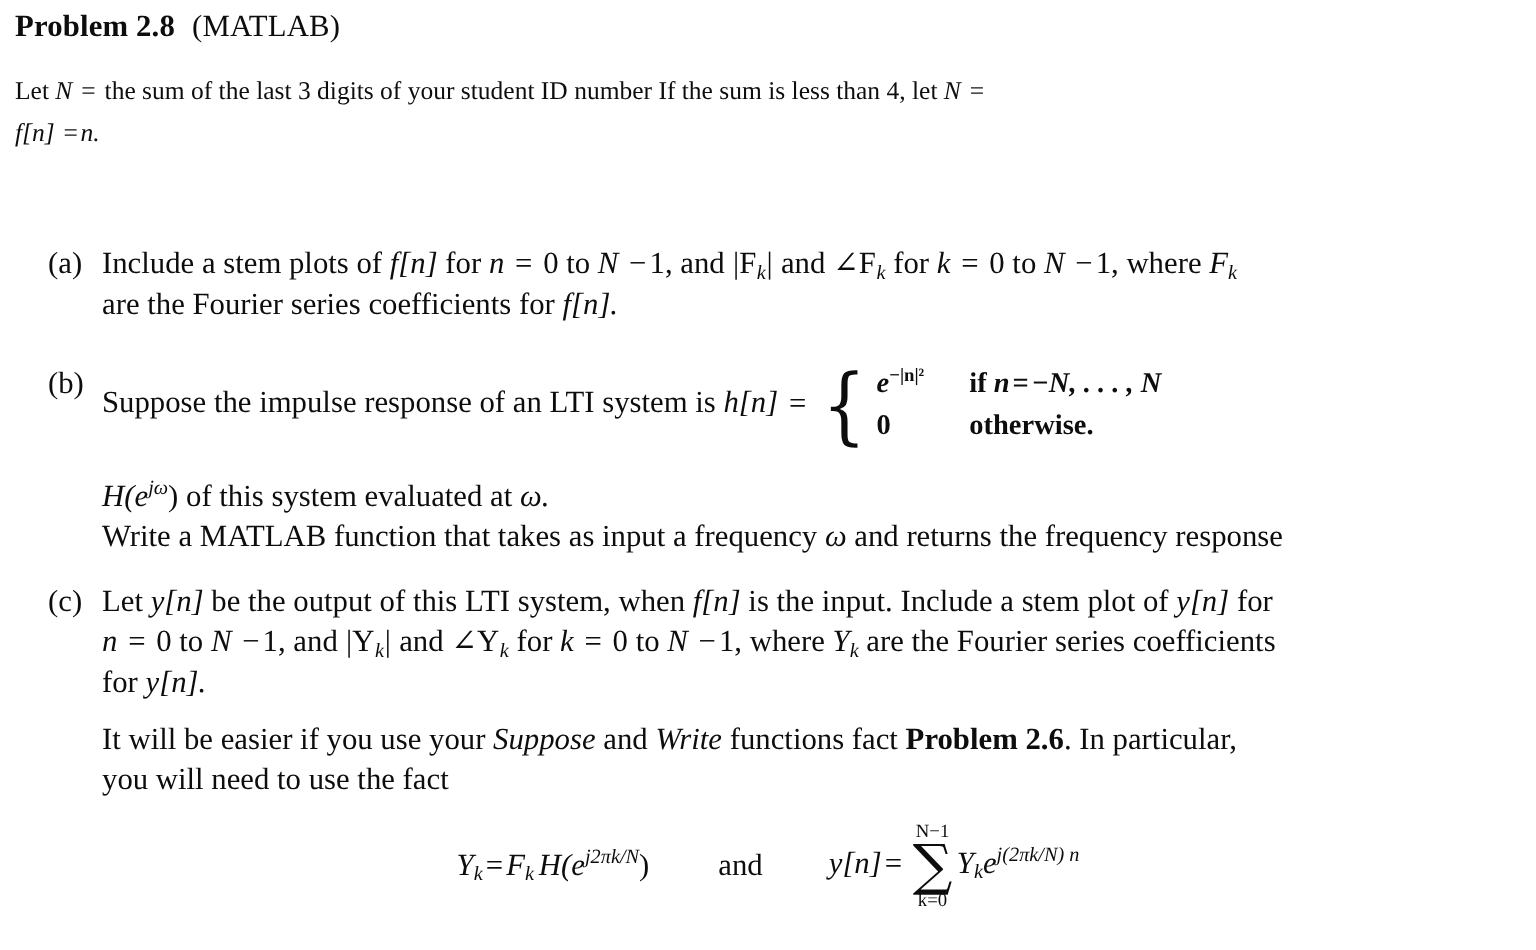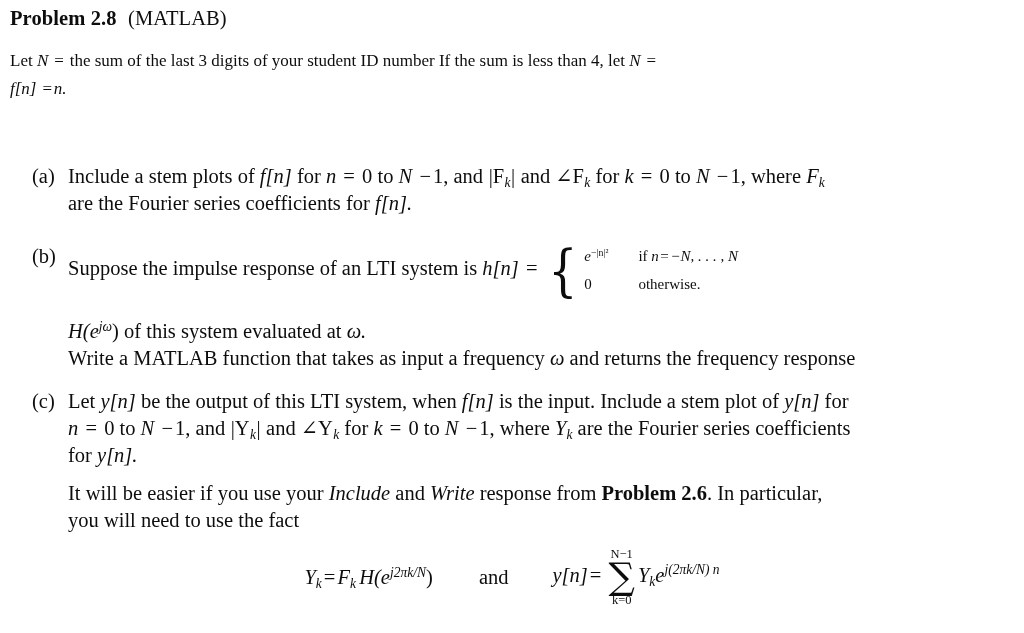--- a/index.html
+++ b/index.html
@@ -97,21 +97,21 @@
   #para-c2 { left: 68px; top: 480px; width: 950px; }
   .subpara .ln { white-space: nowrap; display: block; }
   .cases {
     display: inline-grid;
     grid-template-columns: auto auto;
     column-gap: 30px;
     row-gap: 2px;
     align-items: baseline;
     vertical-align: middle;
   }
-  .cases .cell { white-space: nowrap; font-size: 15px; line-height: 26px; }
+  .cases .cell { white-space: nowrap; font-size: 19px; line-height: 26px; font-weight: bold; }
   .brace {
     display: inline-block;
     vertical-align: middle;
     font-size: 56px;
     line-height: 0.78;
     font-weight: 200;
     margin-right: 4px;
     position: relative;
     top: 1px;
     font-family: "DejaVu Serif", serif;
@@ -292,24 +292,24 @@
       <span class="ln">
         <span>for</span>
         <span class="mi tight">y</span><span class="mi tight">[n].</span>
       </span>
     </span>
   </div>
 
   <div class="subpara" id="para-c2">
     <span class="ln">
       <span>It will be easier if you use your</span>
-      <span class="italic-fn">Include</span>
+      <span class="italic-fn">Suppose</span>
       <span>and</span>
       <span class="italic-fn">Write</span>
-      <span>response from</span>
+      <span>functions fact</span>
       <span class="bold">Problem 2.6</span><span>. In particular,</span>
     </span>
     <span class="ln">you will need to use the fact</span>
   </div>
 
   <div class="display-eq">
     <span class="eq-inner">
       <span class="eq-piece">
         <span class="mi">Y</span><sub class="msub">k</sub><span class="mo">=</span><span class="mi">F</span><sub class="msub">k</sub><span class="sp-thin"></span><span class="mi">H</span><span class="mi">(e</span><sup class="msup mi">j2πk/N</sup><span>)</span>
       </span>

